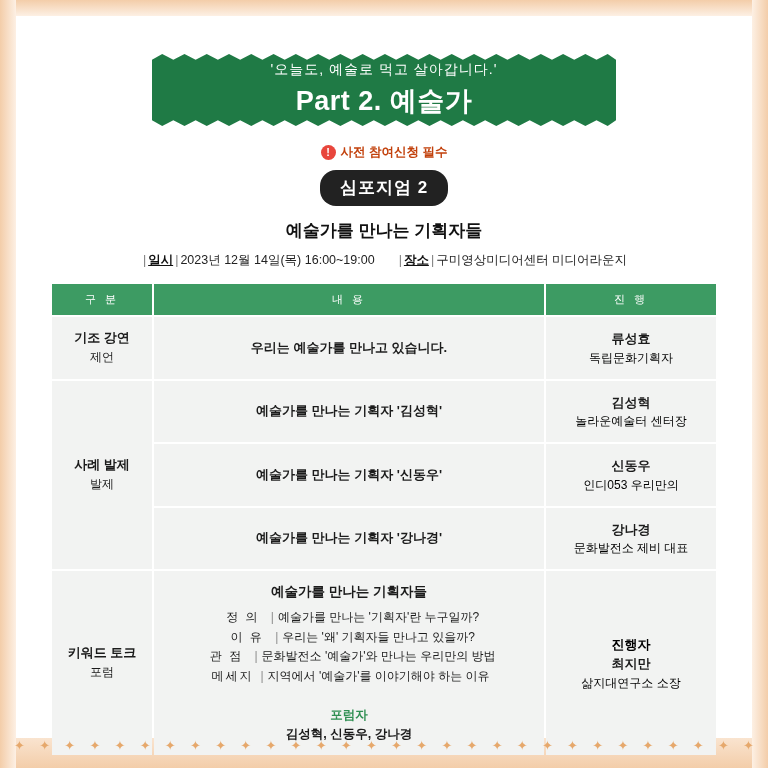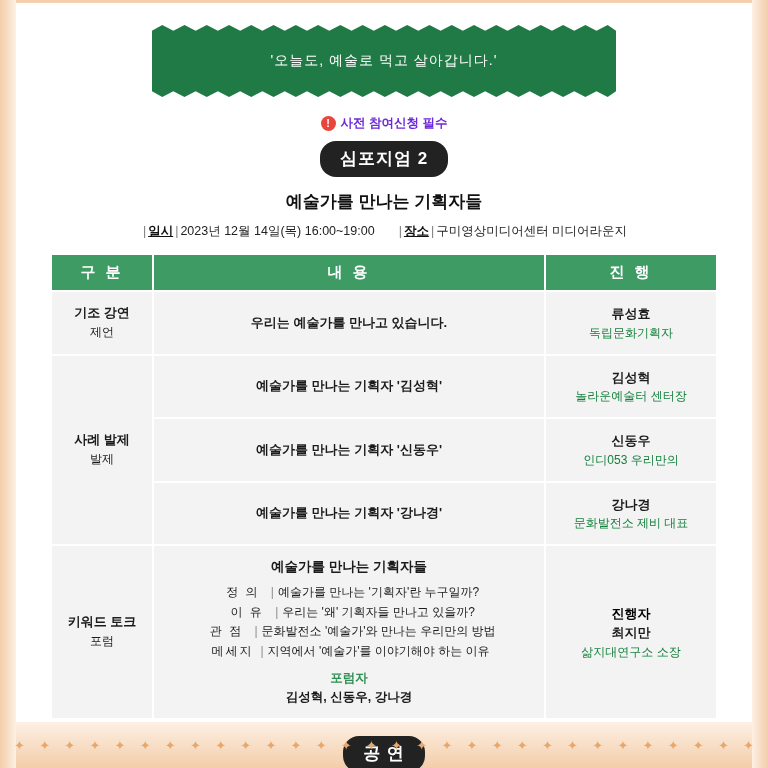--- a/index.html
+++ b/index.html
@@ -29,21 +29,21 @@
     background: linear-gradient(180deg, #f3cda9 0%, #fdf0e4 100%); }
   .frame-bottom { bottom: 0; left: 0; width: 768px; height: 46px;
     background: linear-gradient(0deg, #f3cda9 0%, #fdf0e4 100%); }
   .frame-left { top: 0; left: 0; width: 16px; height: 768px;
     background: linear-gradient(90deg, #f3cda9 0%, #fdf0e4 100%); }
   .frame-right { top: 0; right: 0; width: 16px; height: 768px;
     background: linear-gradient(270deg, #f3cda9 0%, #fdf0e4 100%); }
 
   .content {
     position: absolute;
-    top: 3px; left: 16px;
+    top: 32px; left: 16px;
     width: 736px;
     height: 706px;
     background: #ffffff;
   }
 
   
   .banner-wrap {
     position: relative;
     margin: 22px auto 0;
     width: 464px;
@@ -103,21 +103,21 @@
     border-radius: 50%;
     background: #e8463c;
     color: #ffffff;
     font-size: 11px;
     font-weight: bold;
     line-height: 15px;
     text-align: center;
   }
   .notice-text {
     font-size: 12.5px;
-    color: #6d28d9;
+    color: #c2410c;
     font-weight: bold;
   }
 
   
   .chip {
     margin: 9px auto 0;
     display: block;
     width: fit-content;
     background: #222222;
     color: #ffffff;
@@ -154,64 +154,64 @@
   table.schedule {
     margin: 13px auto 0;
     border-collapse: separate;
     border-spacing: 2px;
     width: 660px;
     table-layout: fixed;
   }
   table.schedule th {
     background: #3d9b63;
     color: #ffffff;
-    font-size: 15px;
-    font-weight: bold;
+    font-size: 11px;
+    font-weight: normal;
     padding: 8px 0;
     letter-spacing: 3px;
   }
   table.schedule td {
     background: #f2f3f2;
     font-size: 13px;
     color: #1b1b1b;
     text-align: center;
     vertical-align: middle;
     padding: 12px 6px;
   }
   td.cat {
     background: #dcdddc;
     font-weight: bold;
     line-height: 1.45;
   }
   td.cat .sub { font-weight: normal; font-size: 12px; }
   td.body { background: #f4f5f4; font-weight: bold; }
   td.host { background: #f4f5f4; line-height: 1.5; }
   td.host .name { font-weight: bold; display: block; }
-  td.host .role { font-size: 12px; color: #15803d; display: block; }
+  td.host .role { font-size: 12px; color: #000000; display: block; }
   td.host .lead { font-weight: bold; color: #000000; display: block; }
 
   .forum-title {
     font-weight: bold;
     font-size: 13.5px;
     margin-bottom: 7px;
   }
   .forum-list {
     display: inline-block;
     text-align: center;
     font-weight: normal;
     font-size: 12px;
     line-height: 1.62;
   }
   .forum-list .k {
     display: inline-block;
     width: 48px;
     letter-spacing: 2px;
   }
   .forum-list .bar { color: #8d8d8d; margin: 0 4px; }
-  .forum-foot { margin-top: 8px; font-size: 12.5px; line-height: 1.5; }
+  .forum-foot { margin-top: 20px; font-size: 12.5px; line-height: 1.5; }
   .forum-foot .lbl { color: #2f8f52; font-weight: bold; display: block; }
   .forum-foot .ppl { font-weight: bold; display: block; }
 
   
   .perf-wrap { margin-top: 16px; }
 
   
   .footer {
     position: absolute;
     left: 0; bottom: 0;
@@ -256,20 +256,21 @@
   <div class="frame-bottom"></div>
   <div class="frame-left"></div>
   <div class="frame-right"></div>
 
   <div class="content">
 
     <div class="banner-wrap">
       <div class="banner"></div>
       <div class="banner-inner">
         <div class="banner-sub">'오늘도, 예술로 먹고 살아갑니다.'</div>
+        <div class="banner-title">Part 2. 예술가</div>
       </div>
     </div>
 
     <div class="notice">
       <div class="notice-icon">!</div>
       <div class="notice-text">사전 참여신청 필수</div>
     </div>
 
     <div class="chip">심포지엄 2</div>
     <div class="section-title">예술가를 만나는 기획자들</div>

